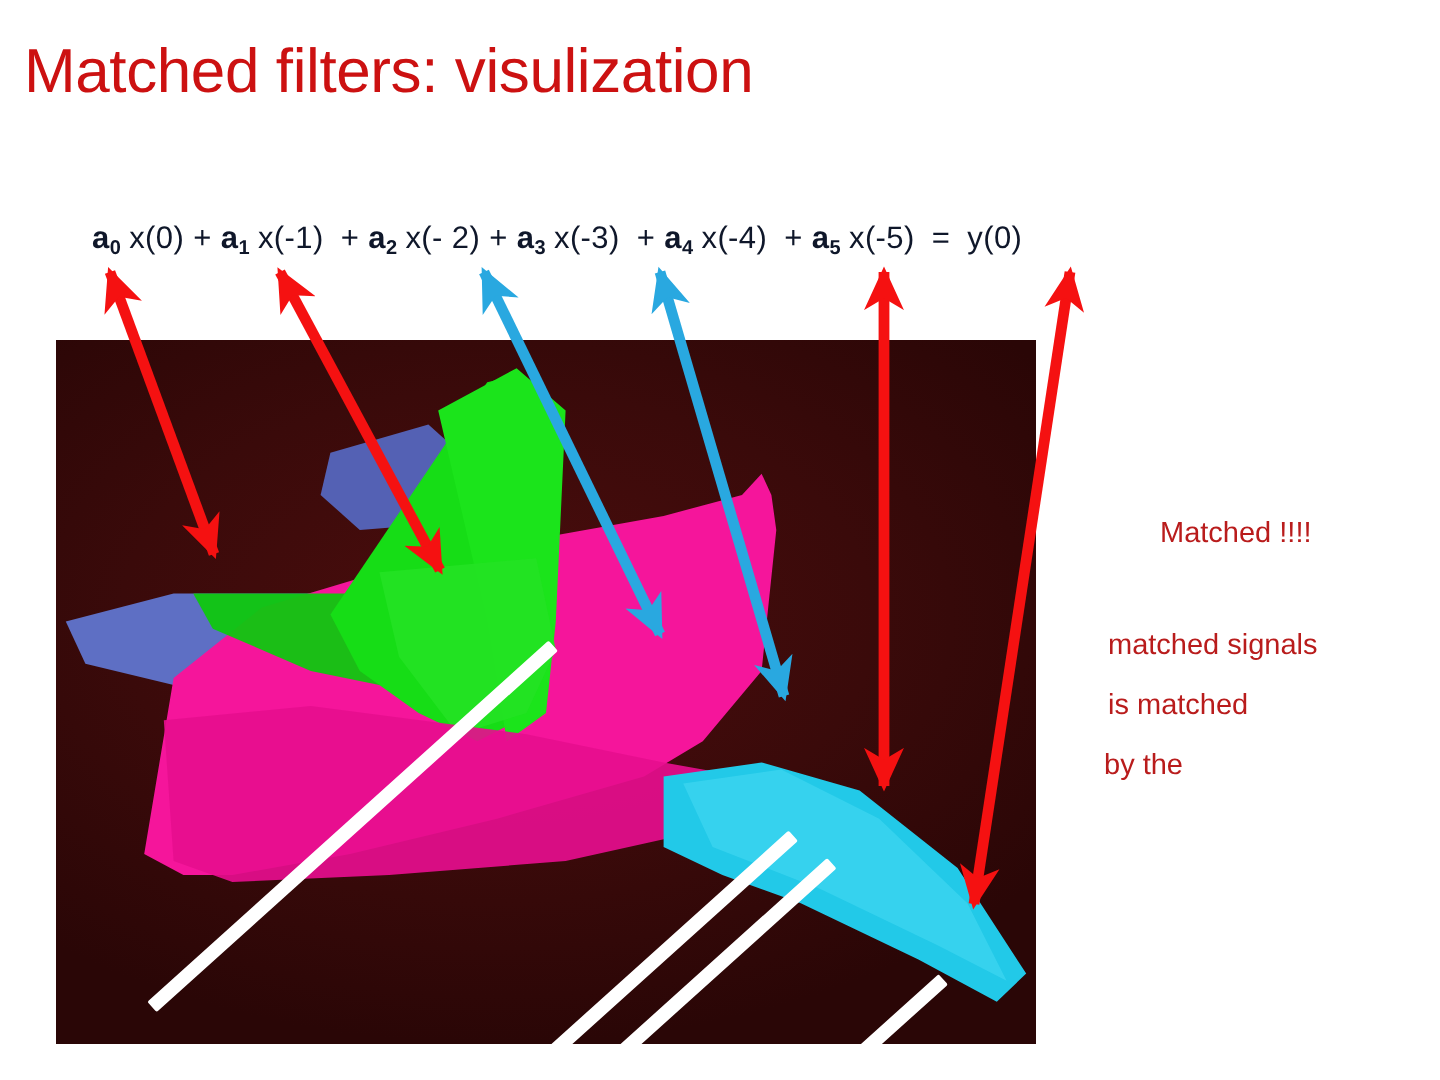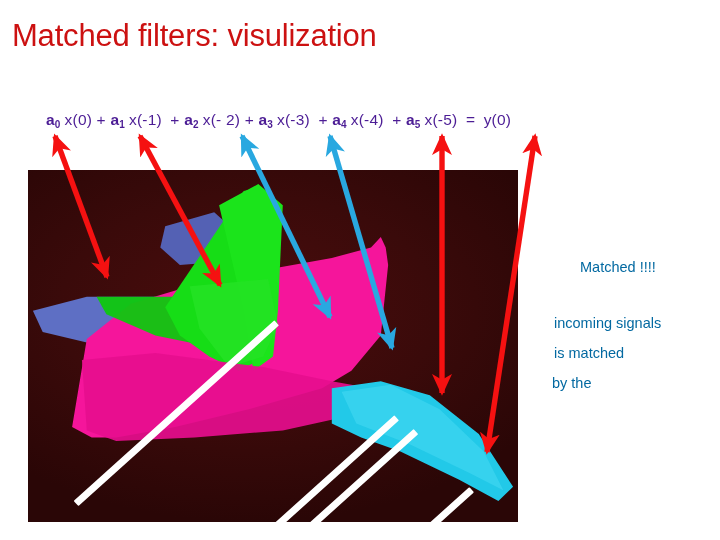--- a/index.html
+++ b/index.html
@@ -38,21 +38,21 @@
   }
 
   
   #equation {
     position: absolute;
     left: 46px;
     top: 110px;
     width: 640px;
     font-size: 15.5px;
     line-height: 20px;
-    color: #4c1d95;
+    color: #0f172a;
     white-space: nowrap;
     letter-spacing: 0.2px;
   }
   #equation .term { display: inline; }
   #equation .coef { font-weight: bold; }
   #equation sub {
     font-size: 10px;
     vertical-align: -3px;
     font-weight: bold;
   }
@@ -185,21 +185,21 @@
     position: absolute;
     left: 0; top: 0;
     width: 720px;
     height: 540px;
     pointer-events: none;
   }
 
   
   .note {
     position: absolute;
-    color: #0369a1;
+    color: #b91c1c;
     font-size: 14.5px;
     line-height: 21px;
     white-space: nowrap;
   }
   #note-matched   { left: 580px; top: 257px; }
   #note-line1     { left: 554px; top: 313px; }
   #note-line2     { left: 554px; top: 343px; width: 146px; }
   #note-line3     { left: 552px; top: 373px; }
 </style>
 </head>
@@ -262,17 +262,17 @@
     <line x1="242" y1="136" x2="330" y2="317" stroke="#29A8E0" stroke-width="5.4" marker-start="url(#ah-blue)" marker-end="url(#ah-blue)"></line>
 
     <line x1="330" y1="136" x2="392" y2="348" stroke="#29A8E0" stroke-width="5.4" marker-start="url(#ah-blue)" marker-end="url(#ah-blue)"></line>
 
     <line x1="442" y1="136" x2="442" y2="393" stroke="#F51111" stroke-width="5.4" marker-start="url(#ah-red)" marker-end="url(#ah-red)"></line>
 
     <line x1="535" y1="136" x2="487" y2="452" stroke="#F51111" stroke-width="5.4" marker-start="url(#ah-red)" marker-end="url(#ah-red)"></line>
   </svg>
 
   <div class="note" id="note-matched">Matched !!!!</div>
-  <div class="note" id="note-line1">incoming signals</div>
+  <div class="note" id="note-line1">matched signals</div>
   <div class="note" id="note-line2">is matched</div>
   <div class="note" id="note-line3">by the</div>
 
 </div>
 
 </body></html>

